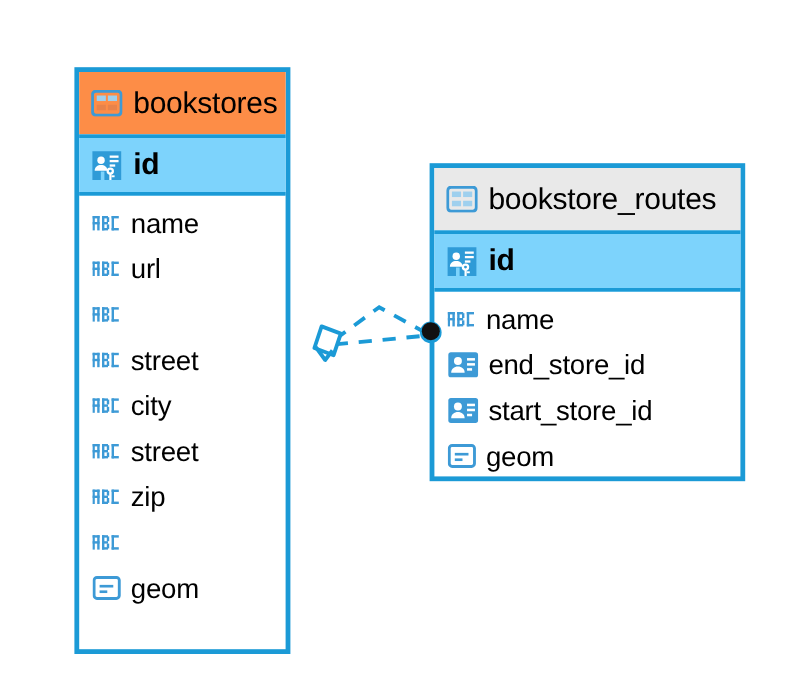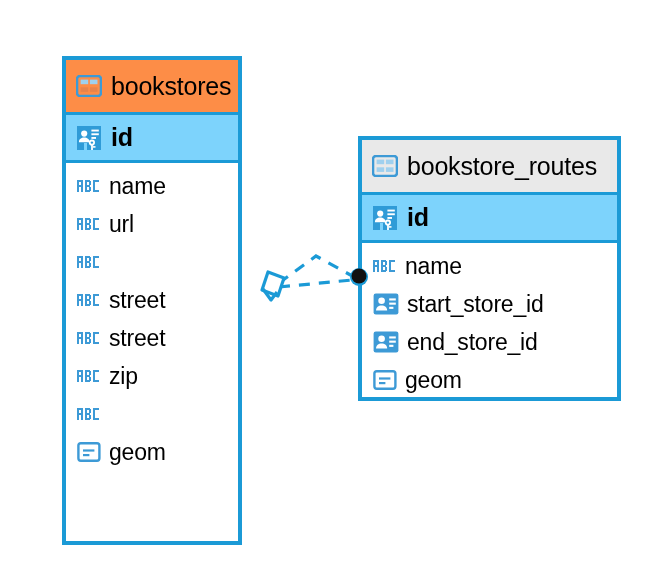--- a/index.html
+++ b/index.html
@@ -230,20 +230,42 @@
                 <rect x="8" y="11" width="5" height="2"></rect>
               <rect x="16" y="1" width="6" height="2"></rect>
                 <rect x="16" y="1" width="2" height="12"></rect>
               <rect x="16" y="11" width="6" height="2"></rect>
             </g>
           </svg>
         </span>
         <span class="field-label">street</span>
       </div>
 
+      <div class="field-row">
+        <span class="icon">
+          <svg width="24" height="14" viewBox="0 0 24 14">
+            <g fill="#3d9ad6">
+              <rect x="0" y="1" width="2" height="12"></rect>
+                <rect x="0" y="1" width="6" height="2"></rect>
+              <rect x="4" y="1" width="2" height="12"></rect>
+                <rect x="0" y="6" width="6" height="2"></rect>
+              <rect x="8" y="1" width="2" height="12"></rect>
+                <rect x="8" y="1" width="5" height="2"></rect>
+              <rect x="12" y="2" width="2" height="4"></rect>
+                <rect x="8" y="6" width="5" height="2"></rect>
+              <rect x="12" y="8" width="2" height="4"></rect>
+                <rect x="8" y="11" width="5" height="2"></rect>
+              <rect x="16" y="1" width="6" height="2"></rect>
+                <rect x="16" y="1" width="2" height="12"></rect>
+              <rect x="16" y="11" width="6" height="2"></rect>
+            </g>
+          </svg>
+        </span>
+        <span class="field-label">city</span>
+      </div>
 
       <div class="field-row">
         <span class="icon">
           <svg width="24" height="14" viewBox="0 0 24 14">
             <g fill="#3d9ad6">
               <rect x="0" y="1" width="2" height="12"></rect>
                 <rect x="0" y="1" width="6" height="2"></rect>
               <rect x="4" y="1" width="2" height="12"></rect>
                 <rect x="0" y="6" width="6" height="2"></rect>
               <rect x="8" y="1" width="2" height="12"></rect>
@@ -382,35 +404,35 @@
         <span class="icon">
           <svg width="26" height="22" viewBox="0 0 26 22">
             <rect x="0.6" y="0.6" width="24.8" height="20.8" rx="2.2" fill="#3d9ad6"></rect>
             <circle cx="8.6" cy="7.8" r="3.3" fill="#ffffff"></circle>
             <path d="M3 17.6c0-3.3 2.5-5.2 5.6-5.2s5.6 1.9 5.6 5.2z" fill="#ffffff"></path>
             <rect x="16.2" y="5.4" width="6.6" height="2.1" fill="#ffffff"></rect>
             <rect x="16.2" y="9.6" width="6.6" height="2.1" fill="#ffffff"></rect>
             <rect x="16.2" y="13.8" width="4.2" height="2.1" fill="#ffffff"></rect>
           </svg>
         </span>
-        <span class="field-label">start_store_id</span>
+        <span class="field-label">end_store_id</span>
       </div>
 
       <div class="field-row">
         <span class="icon">
           <svg width="26" height="22" viewBox="0 0 26 22">
             <rect x="0.6" y="0.6" width="24.8" height="20.8" rx="2.2" fill="#3d9ad6"></rect>
             <circle cx="8.6" cy="7.8" r="3.3" fill="#ffffff"></circle>
             <path d="M3 17.6c0-3.3 2.5-5.2 5.6-5.2s5.6 1.9 5.6 5.2z" fill="#ffffff"></path>
             <rect x="16.2" y="5.4" width="6.6" height="2.1" fill="#ffffff"></rect>
             <rect x="16.2" y="9.6" width="6.6" height="2.1" fill="#ffffff"></rect>
             <rect x="16.2" y="13.8" width="4.2" height="2.1" fill="#ffffff"></rect>
           </svg>
         </span>
-        <span class="field-label">end_store_id</span>
+        <span class="field-label">start_store_id</span>
       </div>
 
       <div class="field-row">
         <span class="icon">
           <svg width="24" height="22" viewBox="0 0 24 22">
             <rect x="1.4" y="2.2" width="21" height="17.5" rx="2.4" fill="none" stroke="#3d9ad6" stroke-width="2.4"></rect>
             <rect x="6" y="8.4" width="11.4" height="2.2" fill="#3d9ad6"></rect>
             <rect x="6" y="13" width="6.4" height="2.2" fill="#3d9ad6"></rect>
           </svg>
         </span>

